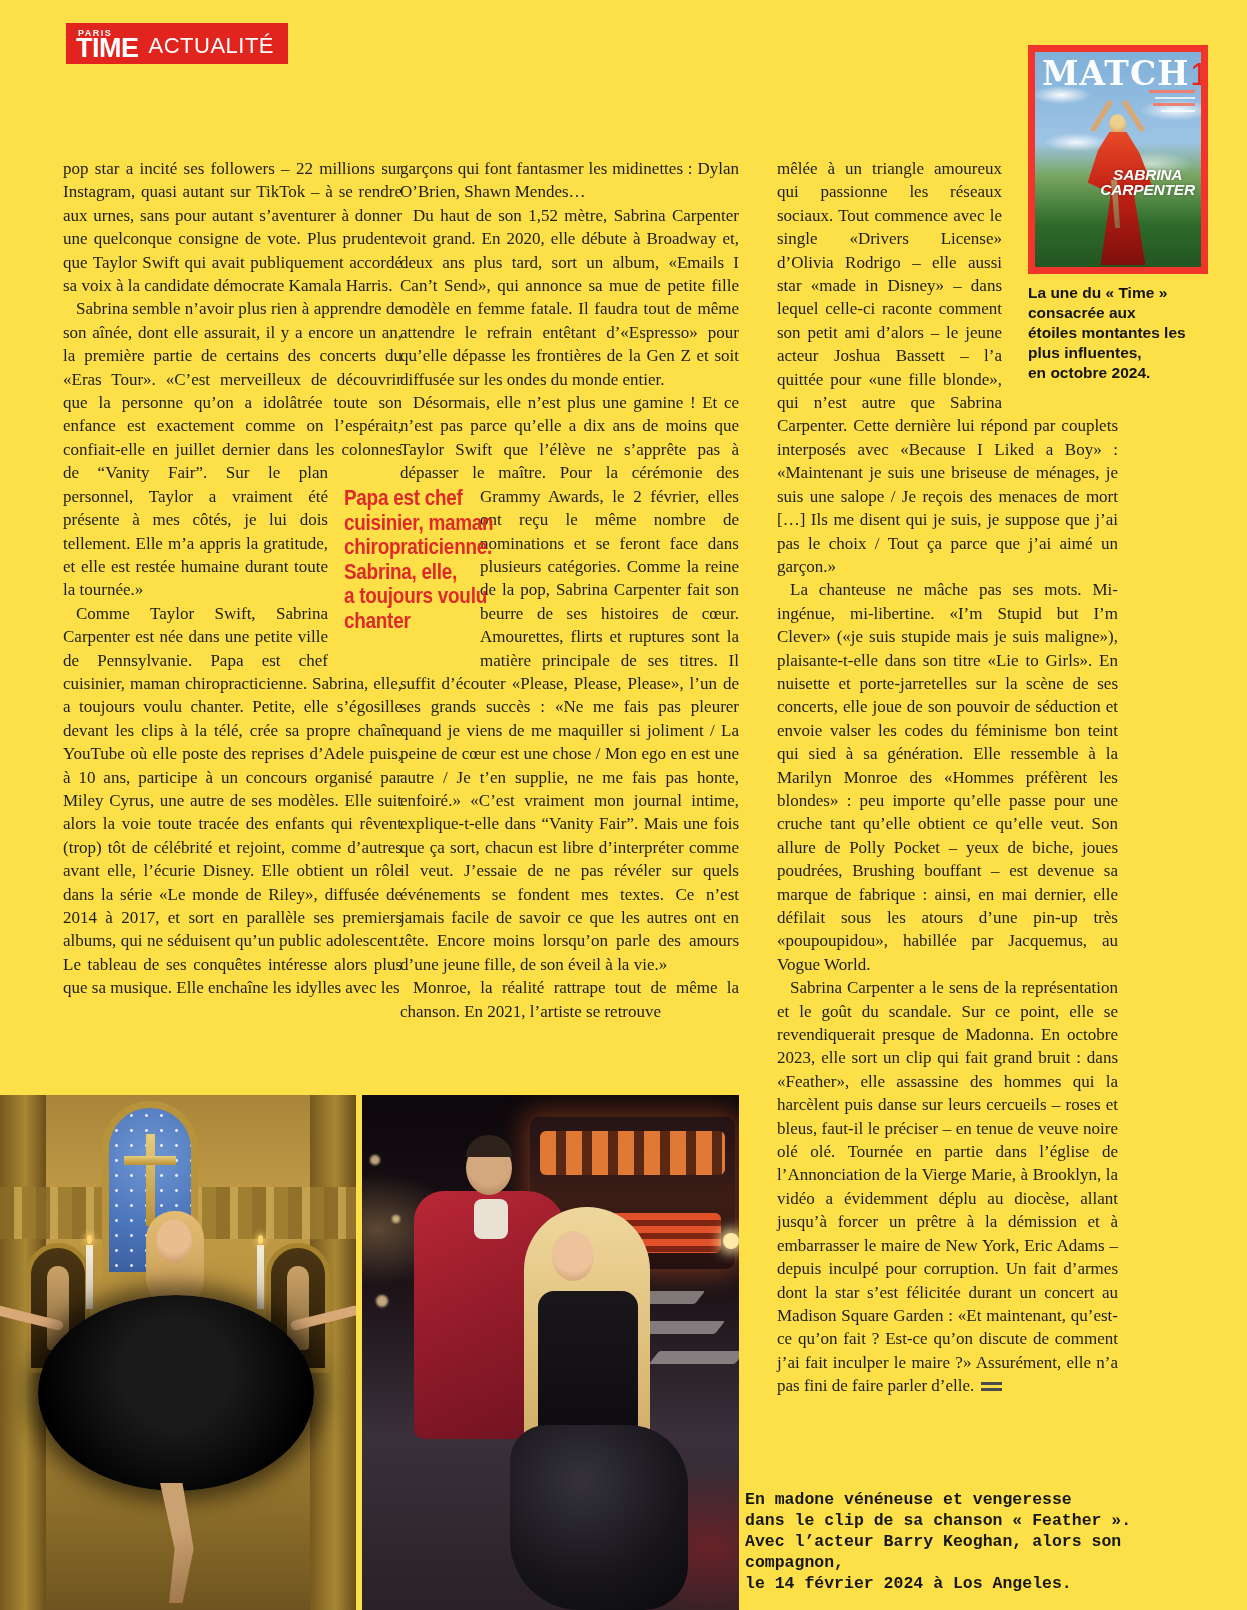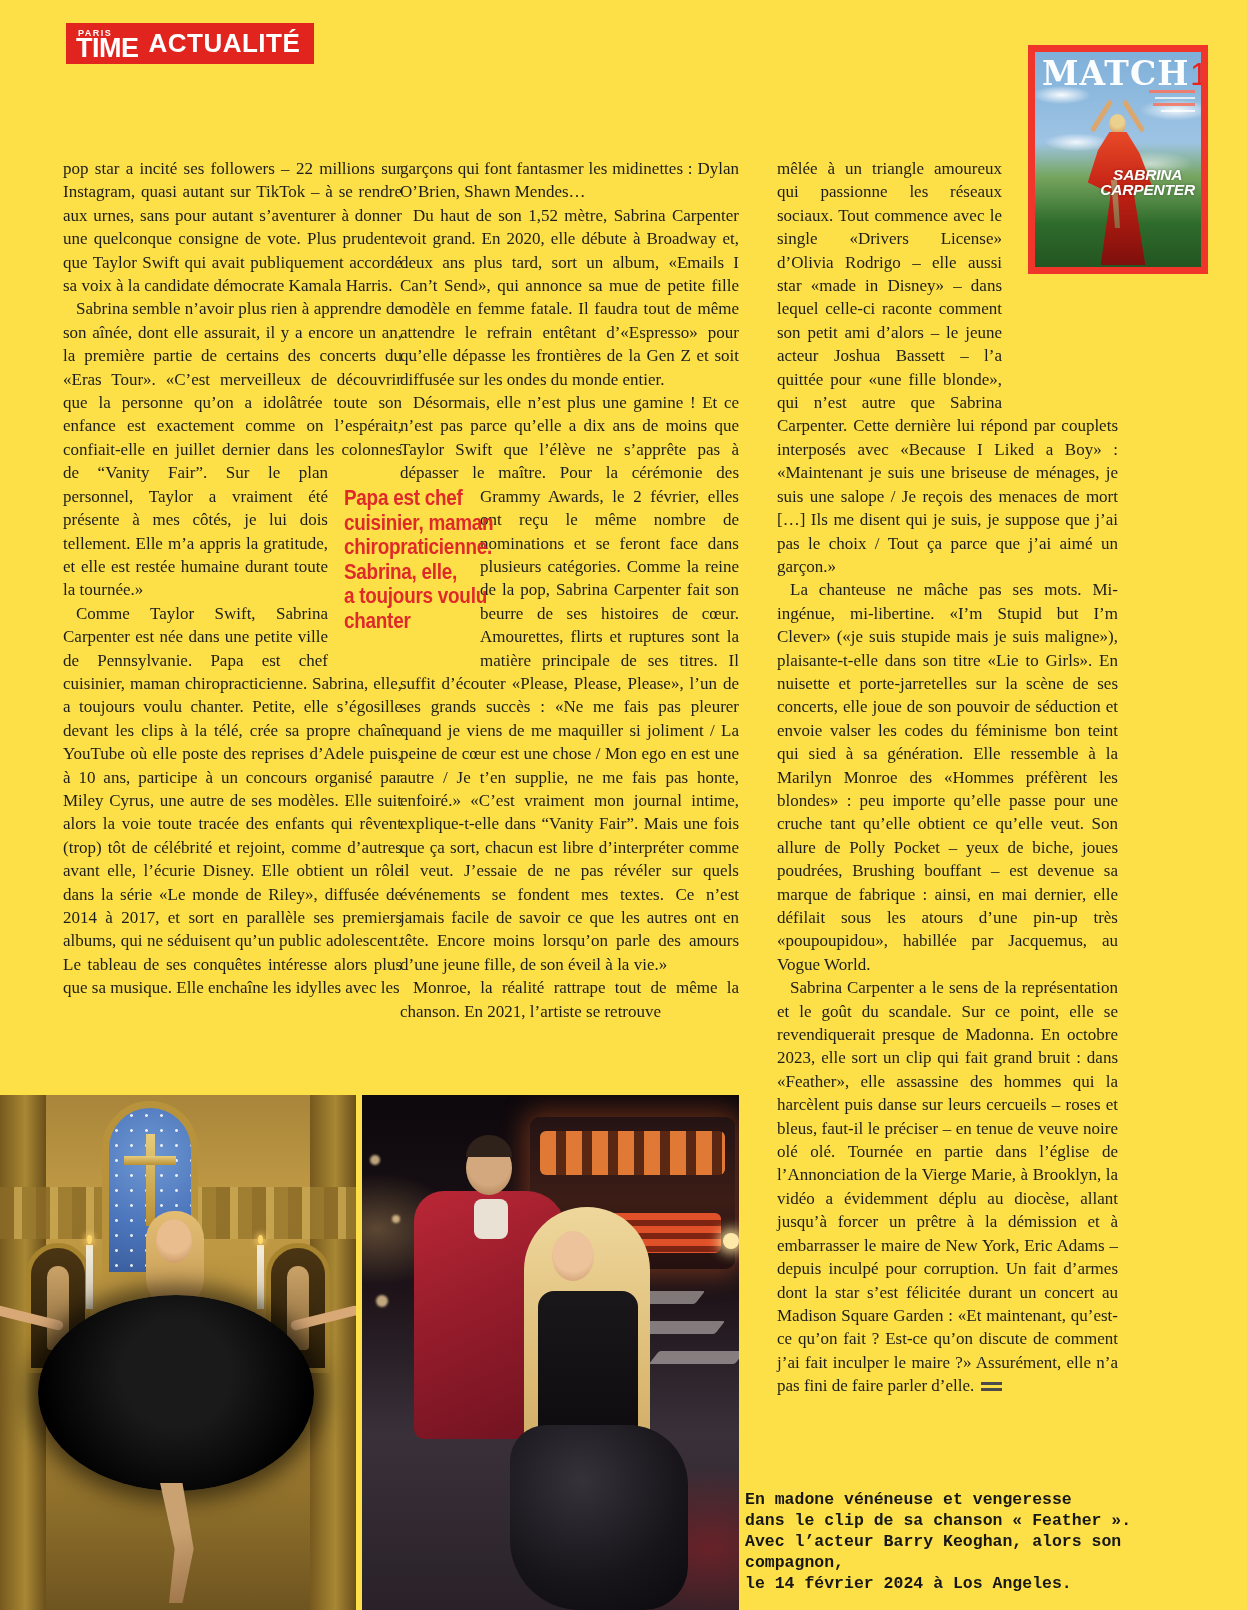--- a/index.html
+++ b/index.html
@@ -7,21 +7,21 @@
         font-family:"Liberation Serif",serif;}
 
   
   .masthead{position:absolute;left:66px;top:23px;height:41px;background:#e2241f;
             display:flex;align-items:flex-end;gap:10px;padding:3px 14px 4px 10px;box-sizing:border-box;}
   .logo{display:flex;flex-direction:column;align-items:flex-start;line-height:1;}
   .logo-paris{font-family:"Liberation Sans",sans-serif;font-weight:700;font-size:9px;
               letter-spacing:1.5px;color:#fff;margin:0 0 -1px 2px;}
   .logo-match{font-family:"Liberation Sans",sans-serif;font-weight:700;font-size:27px;
               line-height:.85;color:#fff;letter-spacing:-.5px;}
-  .section-name{font-family:"Liberation Sans",sans-serif;font-weight:700;font-size:26px;
+  .section-name{font-family:"Liberation Sans",sans-serif;font-weight:400;font-size:22px;
                 color:#fff;padding-bottom:1px;letter-spacing:.5px;}
 
   
   .col{position:absolute;top:157px;width:339px;text-align:justify;
        font-size:17px;line-height:23.4px;color:#1d1d1b;}
   .col1{left:63px;} .col2{left:400px;} .col3{left:777px;width:341px;}
   .col p{margin:0;}
   .indent{text-indent:13px;}
   .push-r{float:right;width:0;height:325px;}
   .carve-r{float:right;clear:right;width:74px;height:176px;}
@@ -221,20 +221,25 @@
       <div class="cover-microtext">
         <i class="mt-w46"></i>
           <i class="mt-w40"></i>
           <i class="mt-w42"></i>
           <i class="mt-w34"></i>
       </div>
       <div class="cover-name">SABRINA
 CARPENTER</div>
     </div>
   </figure>
+  <div class="time-caption">La une du «&nbsp;Time&nbsp;»
+consacrée aux
+étoiles montantes les
+plus influentes,
+en octobre 2024.</div>
 
   <figure class="photo photo-church" style="margin:0;">
     <span class="ch-col ch-col-l"></span>
     <span class="ch-col ch-col-r"></span>
     <span class="ch-frieze"></span>
     <span class="ch-window">
       <span class="ch-cross-v"></span>
       <span class="ch-cross-h"></span>
     </span>
     <span class="ch-niche ch-niche-l">

